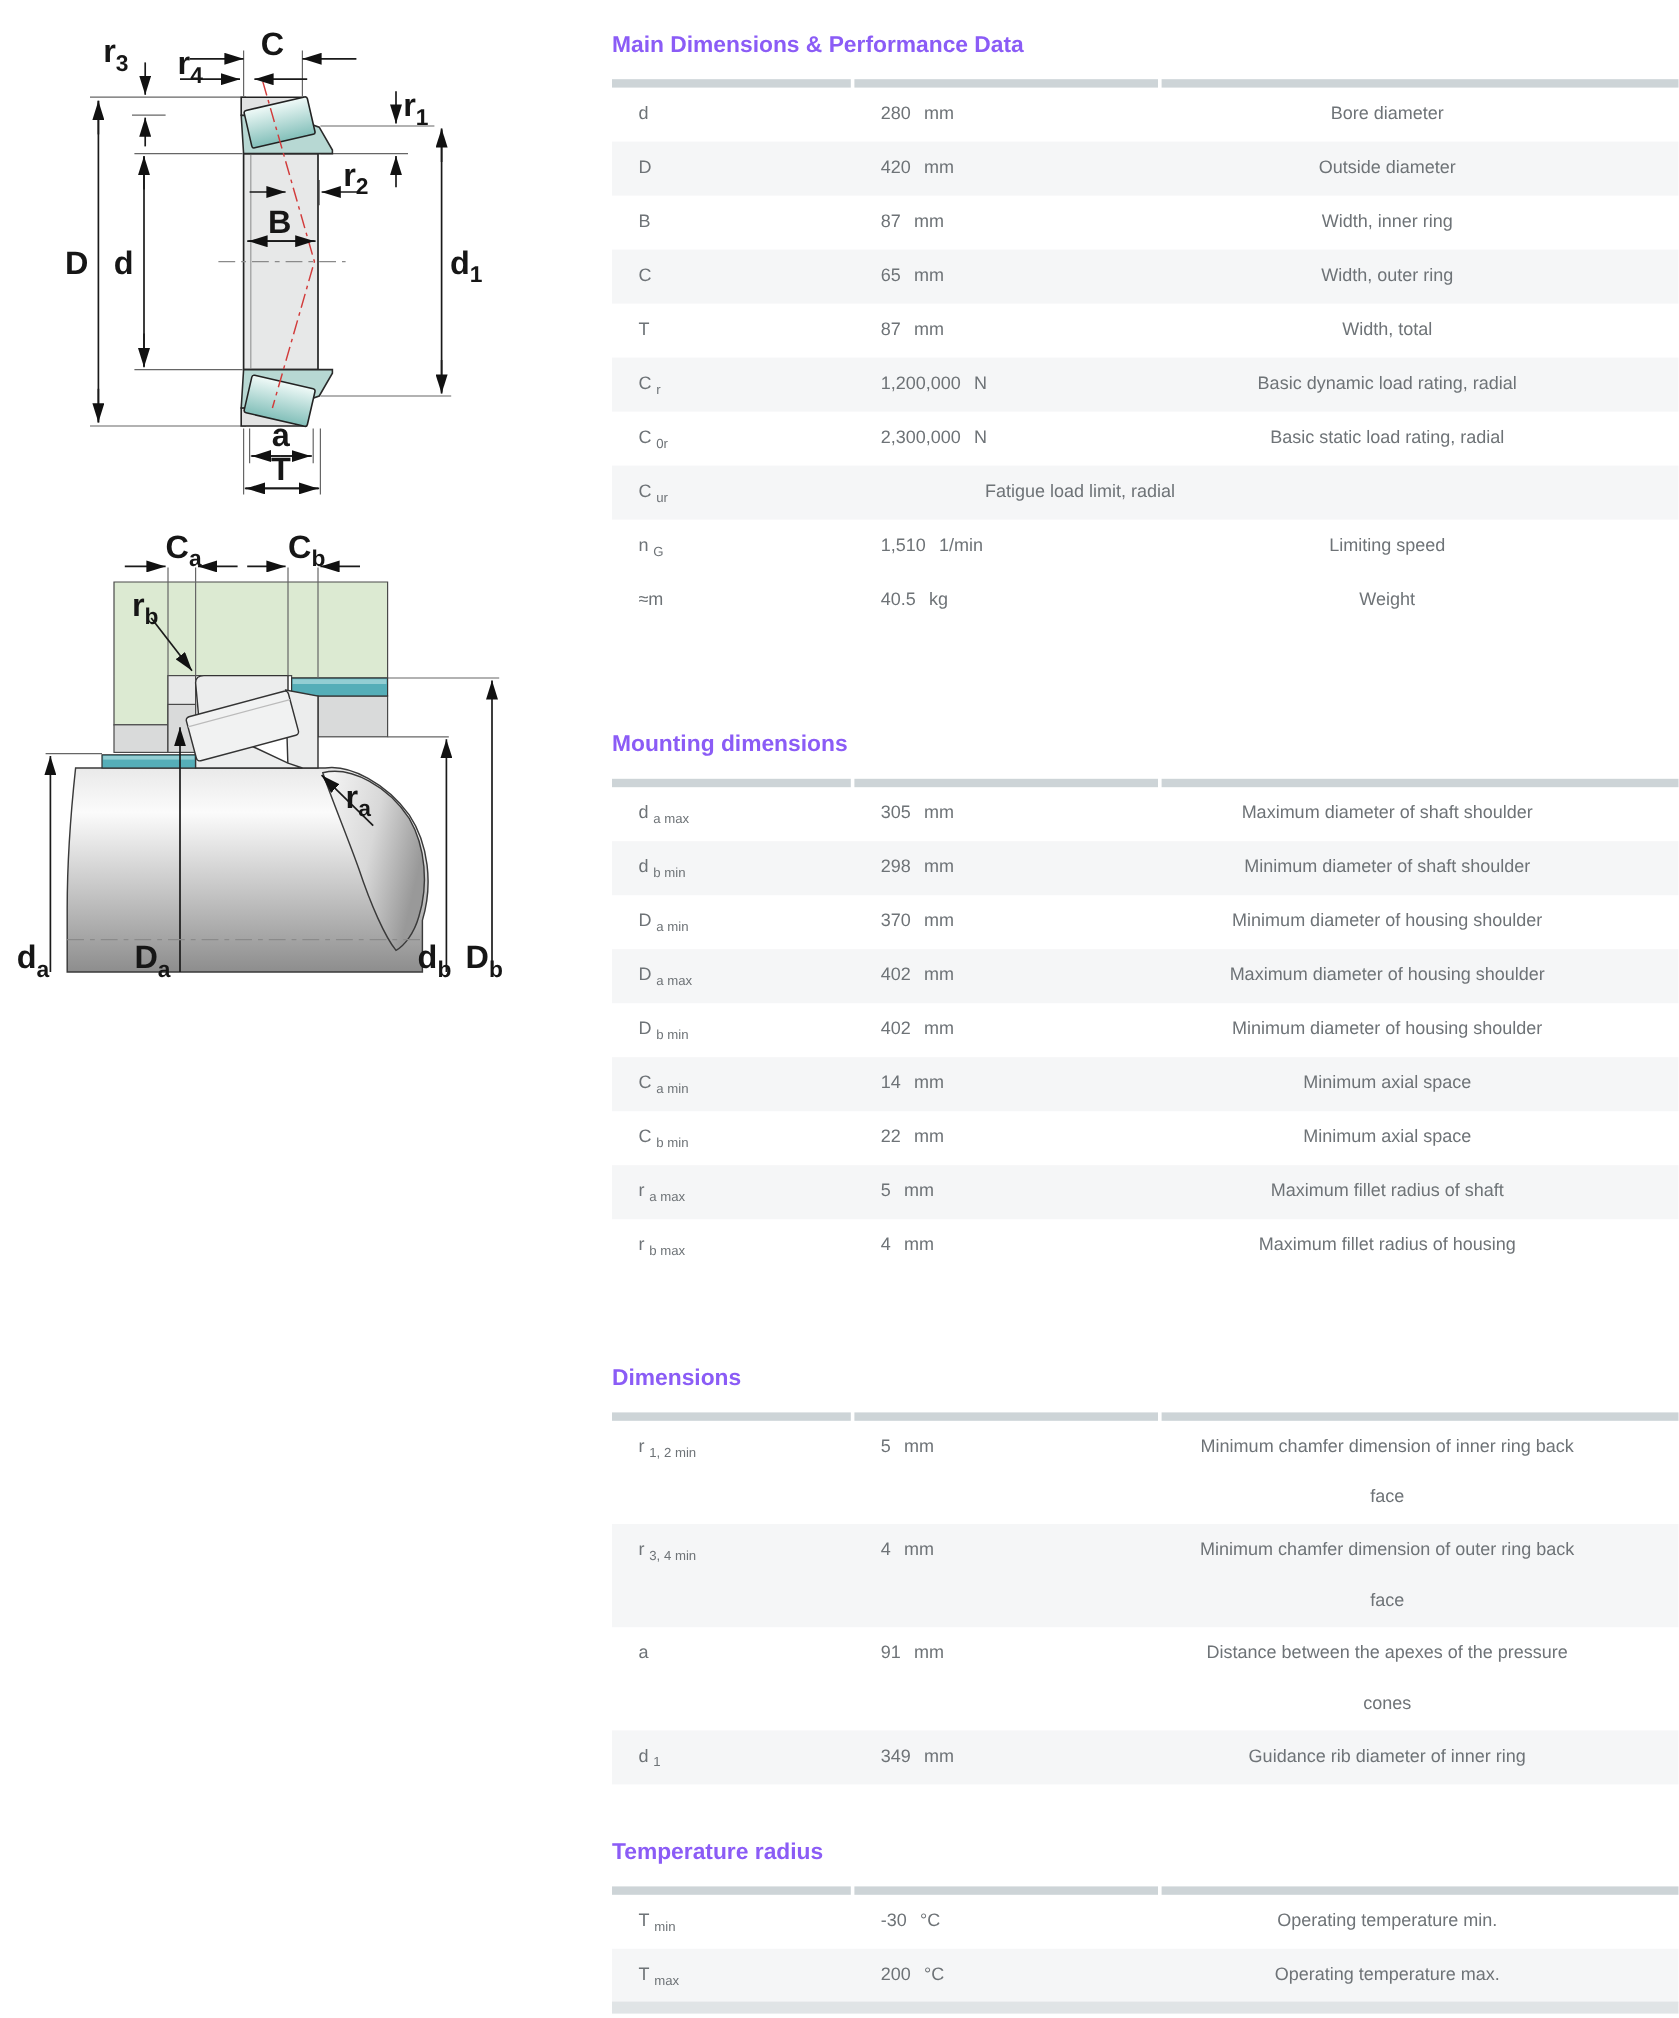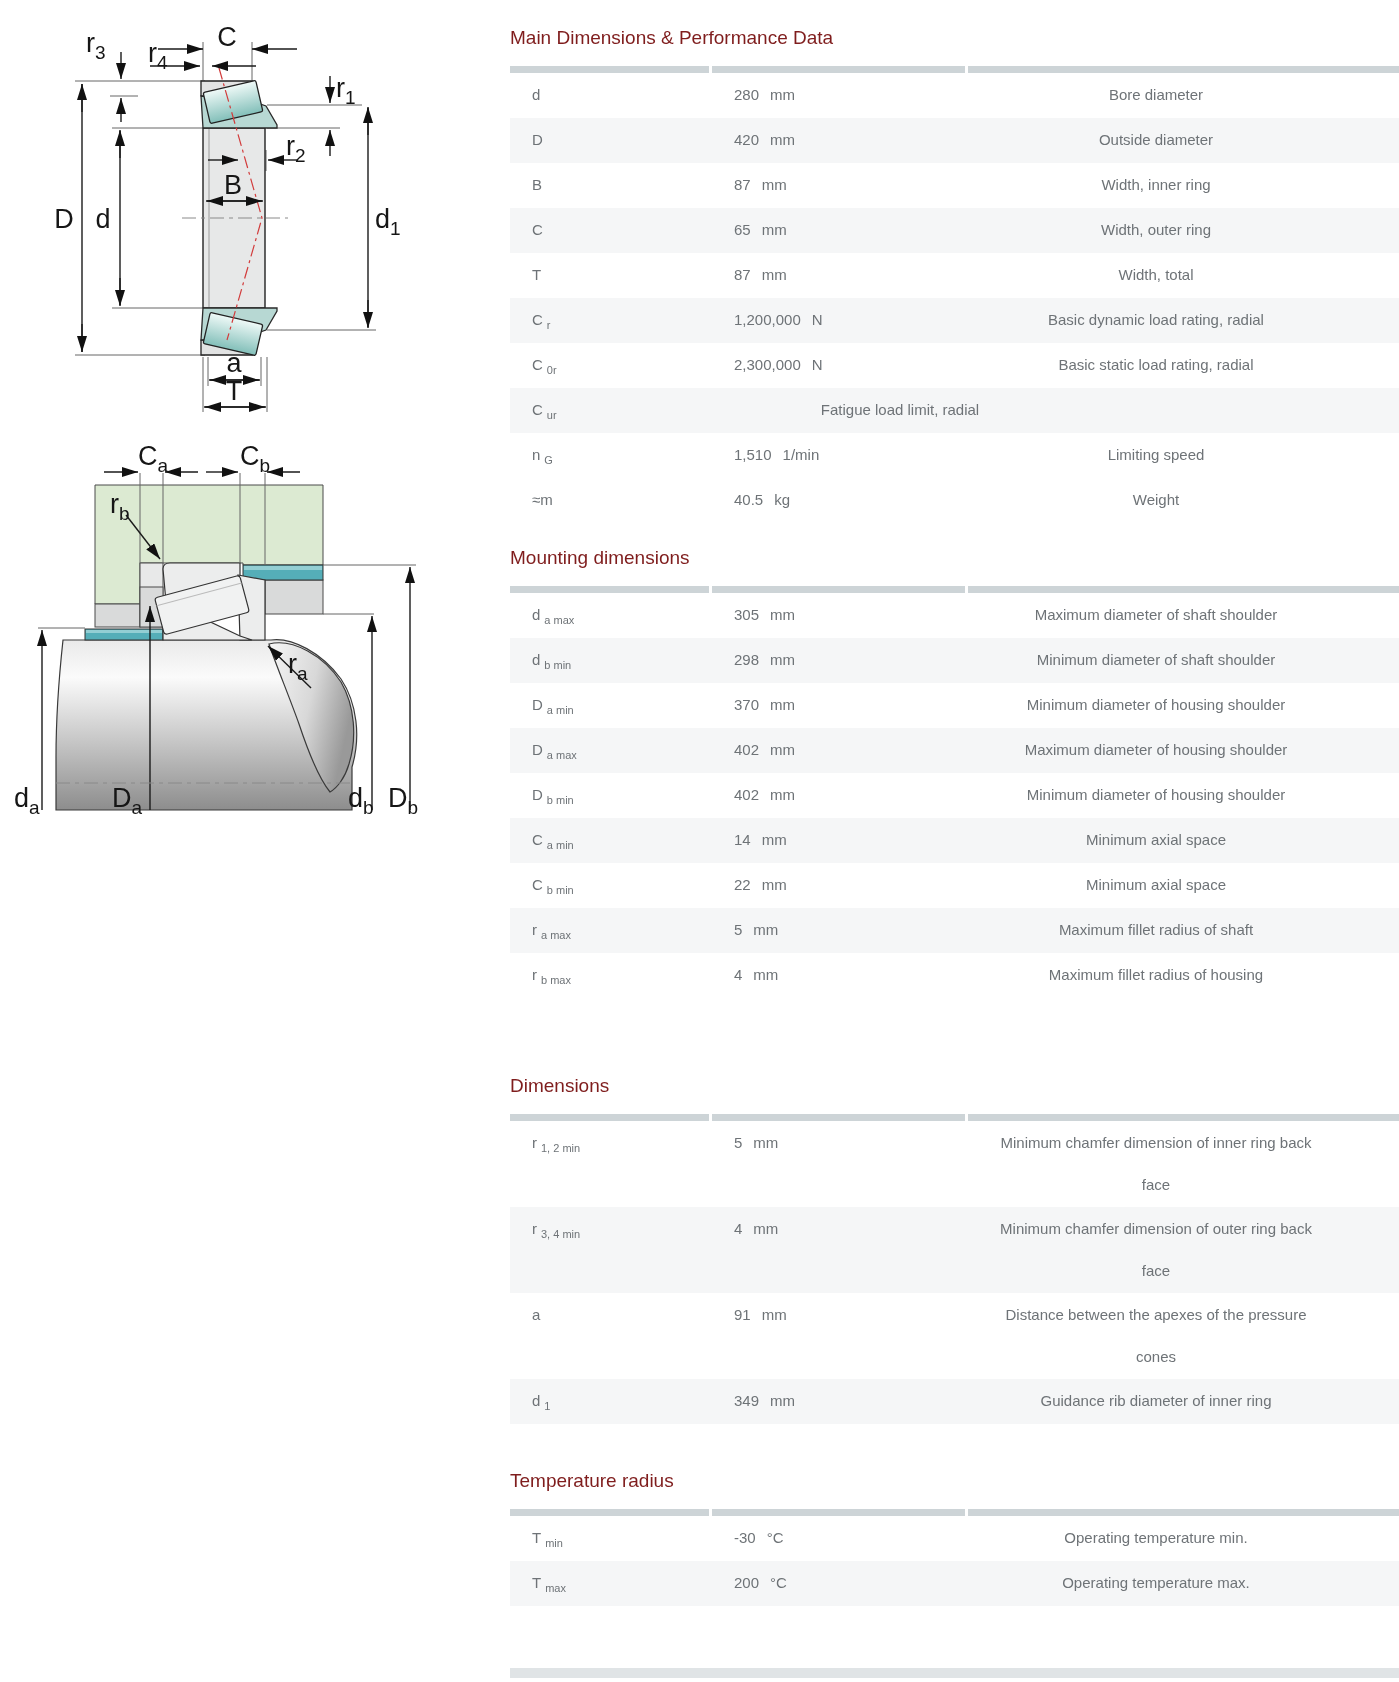--- a/index.html
+++ b/index.html
@@ -1,18 +1,18 @@
 <!DOCTYPE html>
 <html><head>
 <meta charset="utf-8">
 <style>
   html,body{margin:0;padding:0;background:#fff;}
   .page{position:relative;width:1399px;height:1682px;background:#fff;overflow:hidden;
         font-family:"Liberation Sans",sans-serif;}
-  .diagrams{position:absolute;left:0;top:0;width:500px;height:820px;}
+  .diagrams{position:absolute;left:0;top:0;width:500px;height:820px;font-weight:bold;}
   .diagrams svg{position:absolute;left:0;}
   #dg1{top:0;}
   #dg2{top:425px;}
 
   
   .rl{stroke:#666;stroke-width:1;fill:none}
   .dl{stroke:#1a1a1a;stroke-width:1.4;fill:none}
   .grayfill{fill:#e7e8e8;stroke:#222;stroke-width:1.4}
   .cup{fill:#e2e3e3;stroke:#222;stroke-width:1.3}
   .teal{fill:#b7d8d3;stroke:#2a2a2a;stroke-width:1.3}
@@ -26,22 +26,22 @@
   .tealL{fill:#93ced3;stroke:none}
   .shaft{fill:url(#shg);stroke:#3a3a3a;stroke-width:1.2}
   .leaf{fill:url(#lfg);stroke:#3a3a3a;stroke-width:1.2}
   .br{fill:#eceded;stroke:#333;stroke-width:1.2}
   .rollerB{fill:#f1f2f2;stroke:#333;stroke-width:1.2}
   .dlabel{font-family:"Liberation Sans",sans-serif;font-size:27px;fill:#161616}
   .dsub{font-size:19px}
 
   
   .specs{position:absolute;left:510px;top:0;width:889px;color:#6e7377;font-size:15px;}
-  .sec-title{font-size:19px;font-weight:normal;color:#7f1d1d;margin:0 0 17px 0;line-height:22px;}
-  .sec-0{margin-top:27px}.sec-1{margin-top:24px}.sec-2{margin-top:77px}.sec-3{margin-top:46px}
+  .sec-title{font-size:19px;font-weight:bold;color:#8b5cf6;margin:0 0 17px 0;line-height:22px;}
+  .sec-0{margin-top:27px}.sec-1{margin-top:87px}.sec-2{margin-top:77px}.sec-3{margin-top:46px}
   .bar{display:flex;height:7px;}
   .bar i{background:#cdd4d7;display:block;height:7px;}
   .bar i:nth-child(1){width:199px;margin-right:3px;}
   .bar i:nth-child(2){width:253px;margin-right:3px;}
   .bar i:nth-child(3){flex:1;}
   .row{display:flex;min-height:44px;line-height:42px;align-items:flex-start;}
   .row.alt{background:#f5f6f7;}
   .cell{padding-top:1px;padding-bottom:1px;box-sizing:border-box;}
   .sym{width:202px;padding-left:22px;}
   .val{width:256px;padding-left:22px;}

